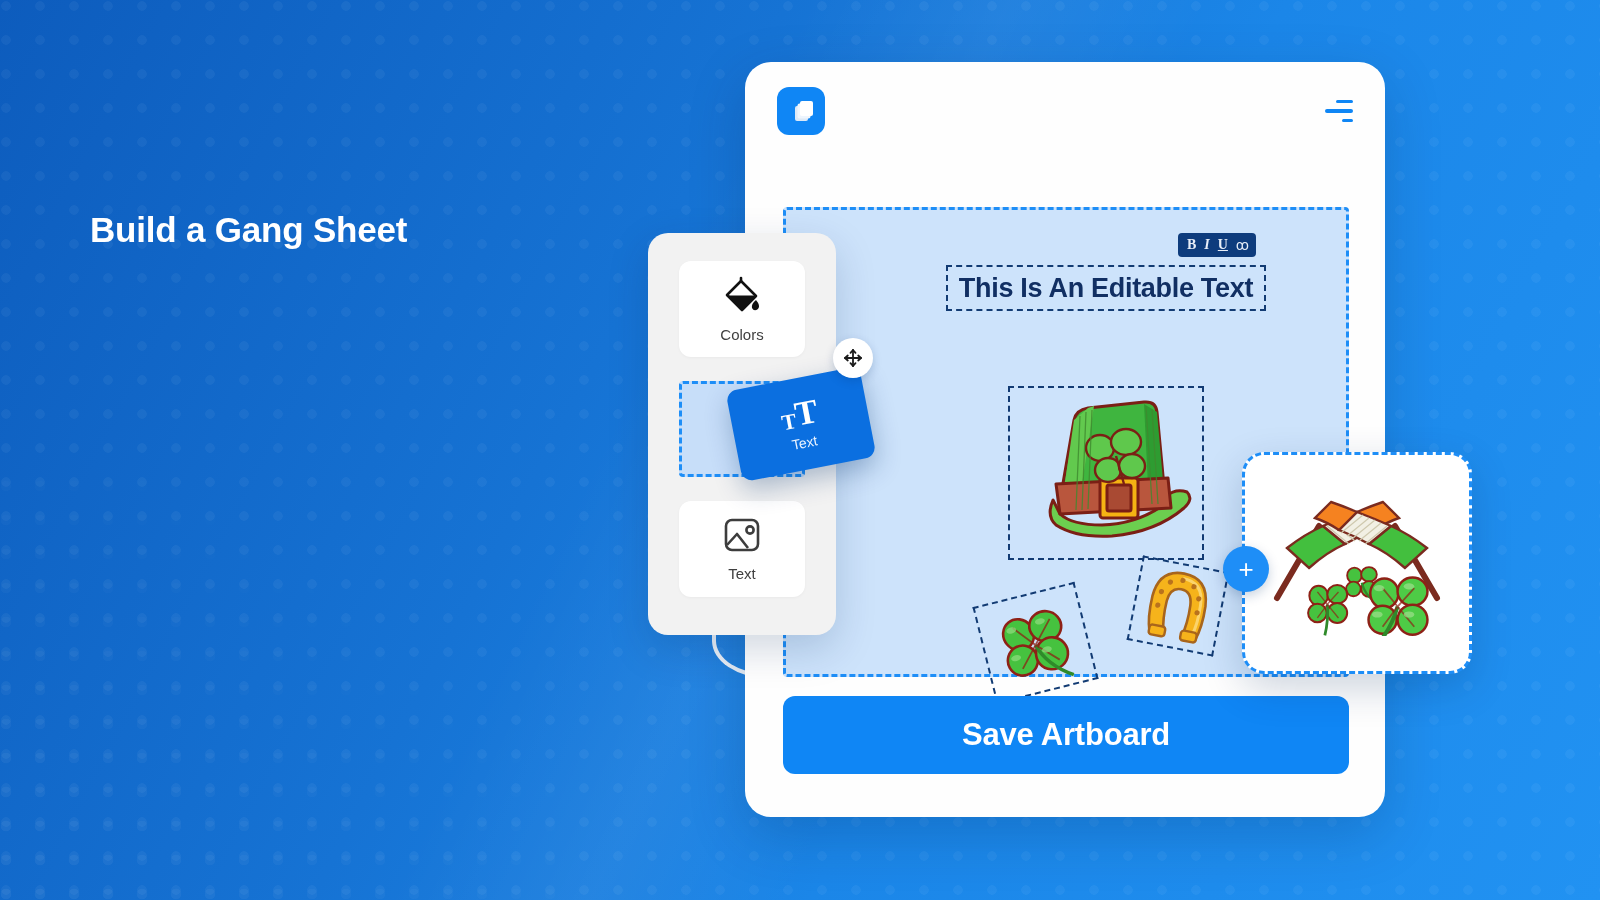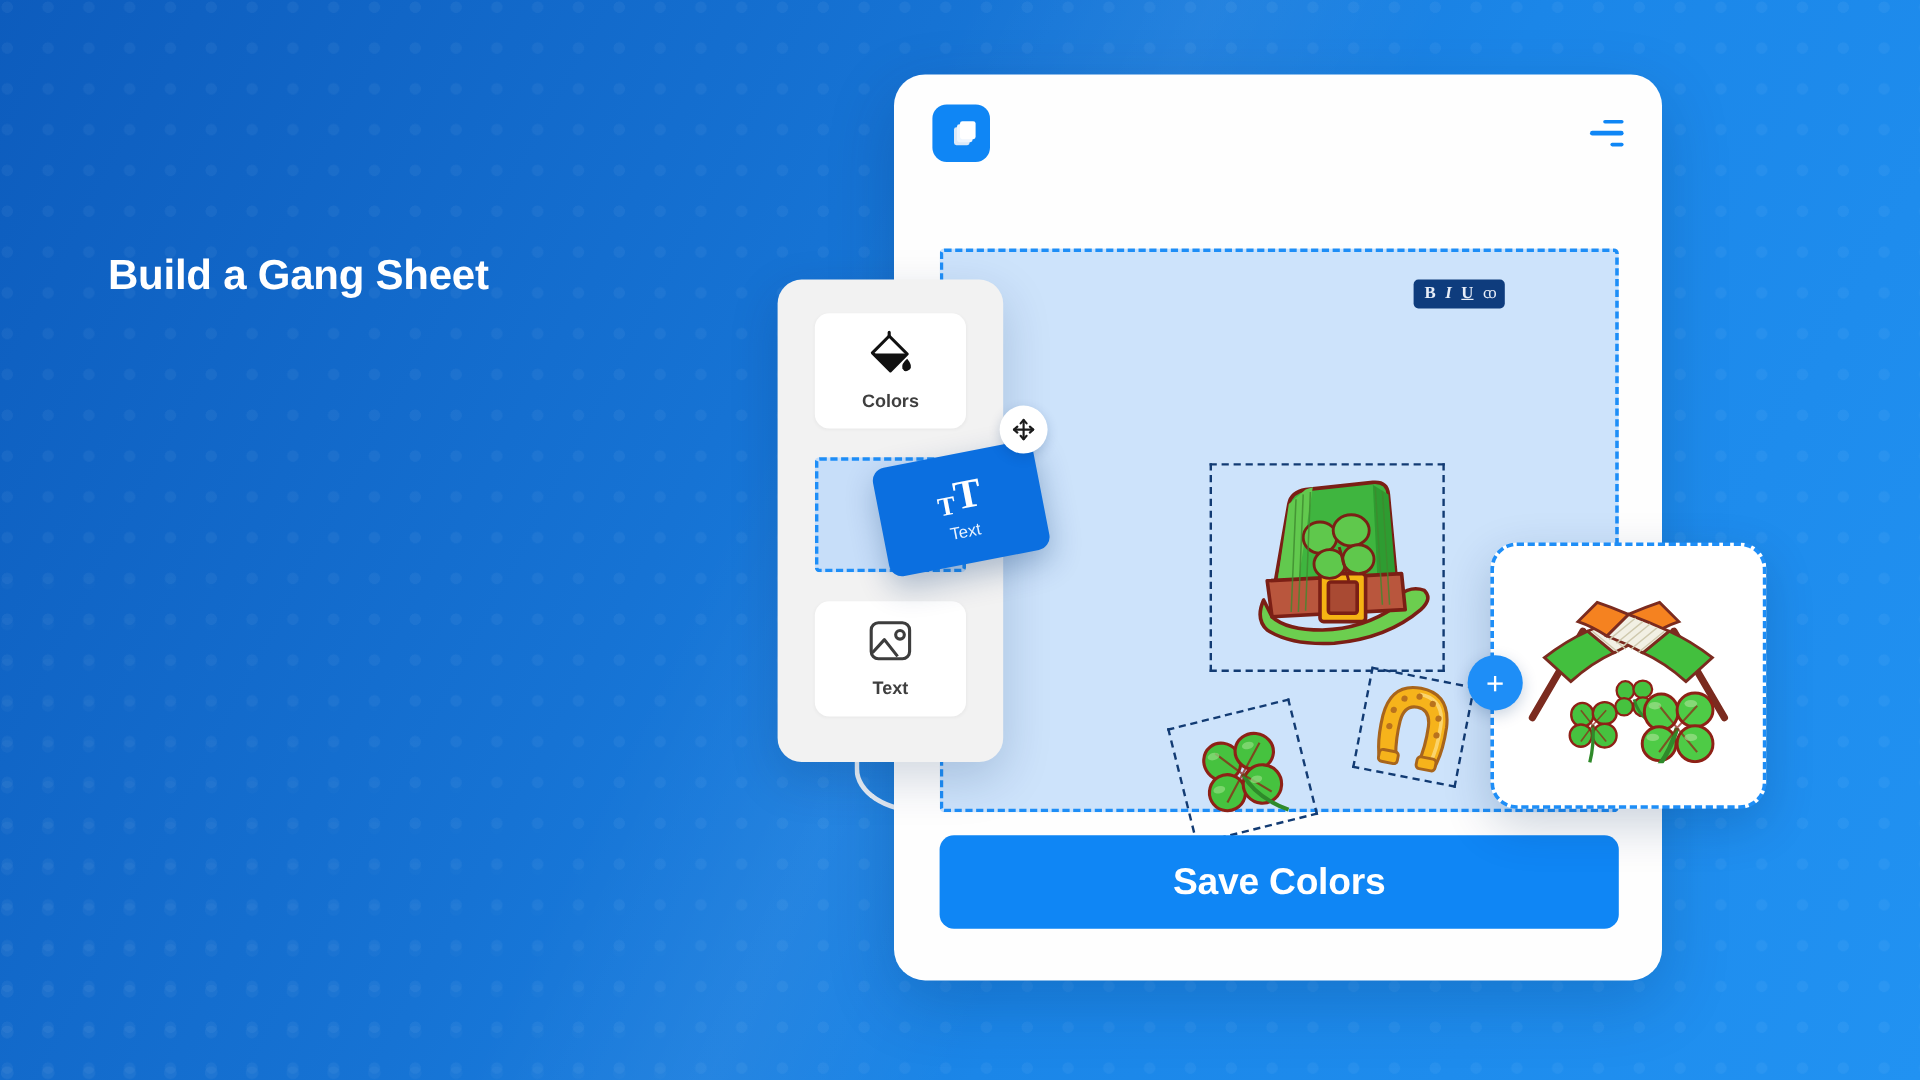--- a/index.html
+++ b/index.html
@@ -131,21 +131,21 @@
     border-radius:4px;
     padding:4px 9px;
     display:flex; align-items:center; gap:8px;
     color:#e8eef8;
     font-size:14px;
     height:24px;
   }
   .text-toolbar .tb { cursor:pointer; line-height:1; font-family:"Liberation Serif", serif; font-weight:bold; }
   .text-toolbar .tb.ital { font-style:italic; }
   .text-toolbar .tb.und { text-decoration:underline; }
-  .text-toolbar .tb.lnk { font-family:Liberation Serif, serif; letter-spacing:-2px; font-weight:normal; }
+  .text-toolbar .tb.lnk { font-family:Liberation Sans, sans-serif; letter-spacing:-2px; font-weight:normal; }
 
   
   .hat-obj {
     position:absolute;
     left:222px; top:176px;
     width:196px; height:174px;
     border:2.5px dashed #123b73;
   }
   .hat-obj svg { position:absolute; left:6px; top:4px; }
 
@@ -185,21 +185,21 @@
   
   .tool-panel {
     position:absolute;
     left:648px; top:233px;
     width:188px; height:402px;
     background:#f2f2f2;
     border-radius:20px;
     box-shadow:0 14px 40px rgba(3,40,90,0.18);
     z-index:20;
     padding:28px 0;
-    display:flex; flex-direction:column; align-items:center; gap:24px;font-weight:bold;
+    display:flex; flex-direction:column; align-items:center; gap:24px;
   }
   .tool-card {
     width:126px; height:96px;
     background:#fff;
     border-radius:12px;
     display:flex; flex-direction:column; align-items:center; justify-content:center;
     gap:8px;
     cursor:pointer;
     box-shadow:0 1px 3px rgba(0,0,0,0.04);
   }
@@ -314,20 +314,23 @@
     </div>
     <div class="hamburger">
       <i></i>
         <i></i>
         <i></i>
     </div>
   </div>
 
   <div class="artboard">
 
+    <div class="text-obj">
+      <span title="Type your text here">This Is An Editable Text</span>
+    </div>
 
     <div class="text-toolbar">
       <span class="tb">B</span>
       <span class="tb ital">I</span>
       <span class="tb und">U</span>
       <span class="tb lnk">co</span>
     </div>
 
     <div class="hat-obj">
       <span>
@@ -391,21 +394,21 @@
               <circle cx="22" cy="28" r="2.6"></circle>
           <circle cx="21" cy="42" r="2.6"></circle>
         </g>
         <rect x="17" y="62" width="16" height="10" rx="3" fill="#f6b31b" stroke="#a8651c" stroke-width="2.4"></rect>
         <rect x="49" y="62" width="16" height="10" rx="3" fill="#f6b31b" stroke="#a8651c" stroke-width="2.4"></rect>
       </svg>
       </span>
     </div>
   </div>
 
-  <button class="save-btn">Save Colors</button>
+  <button class="save-btn">Save Artboard</button>
 </div>
 
 <div class="panel-wire"></div>
 
 <div class="tool-panel">
 
   <div class="tool-card">
     <span>
       <svg width="40" height="38" viewBox="0 0 40 38">
         <path d="M5 19 L19 5 L34 20 L20 34 Z" fill="none" stroke="#111" stroke-width="2.6" stroke-linejoin="round"></path>

